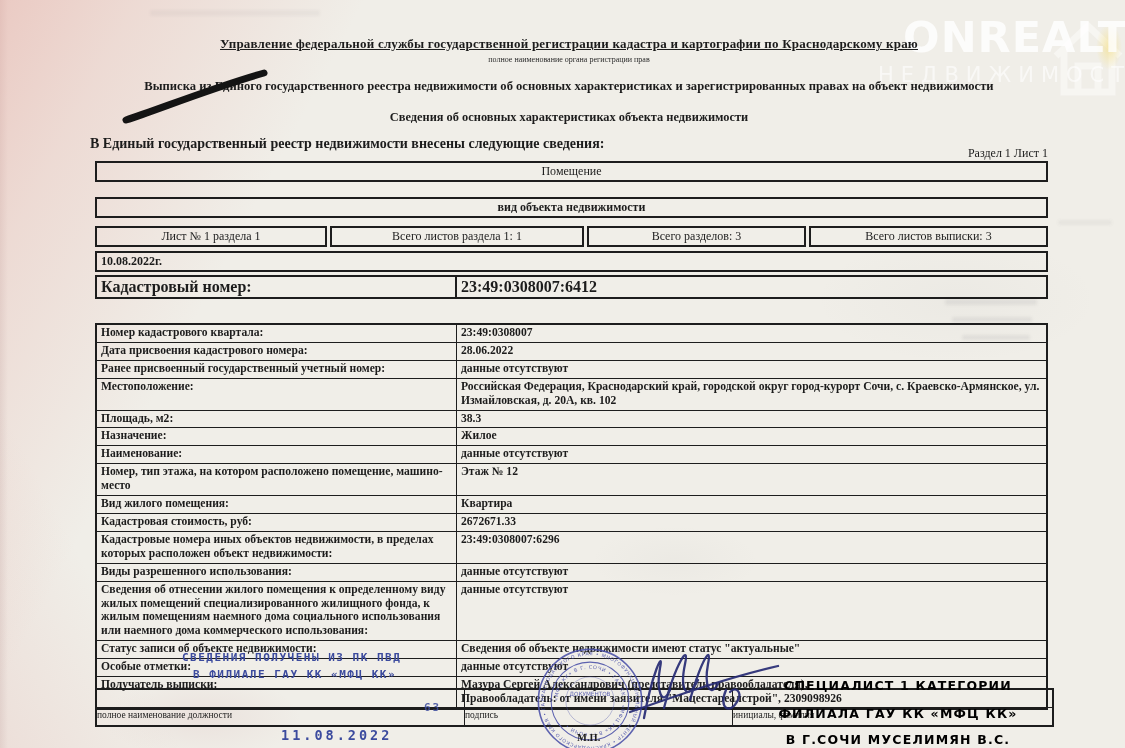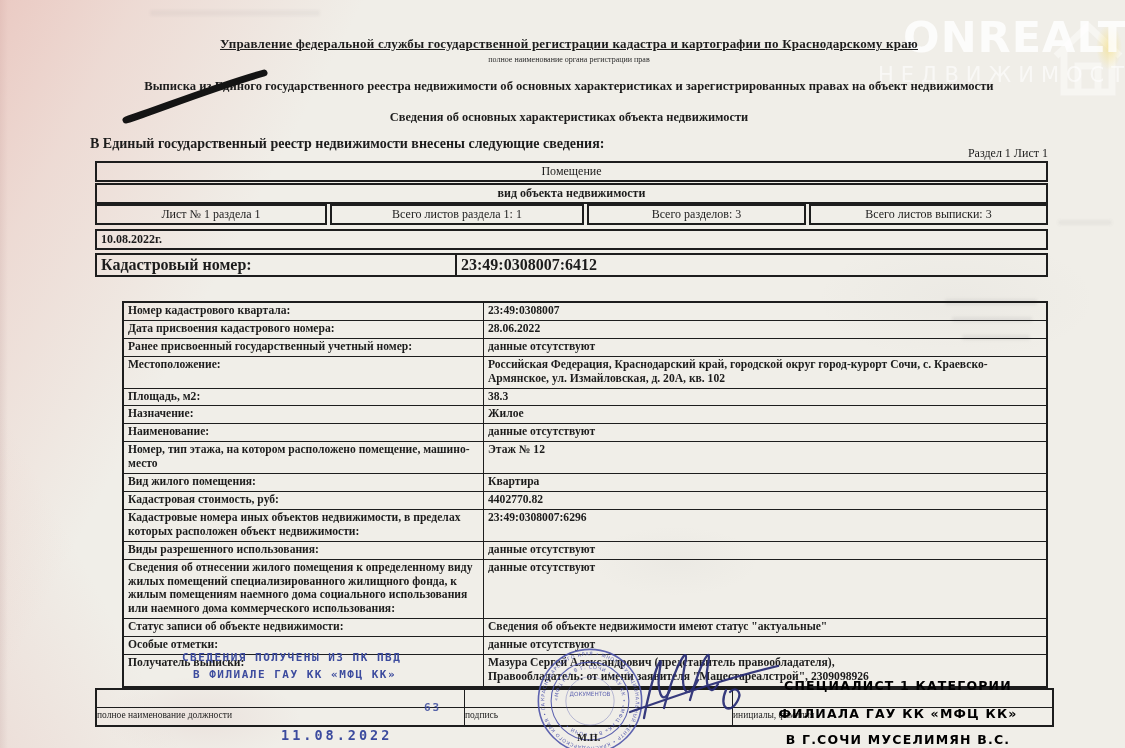--- a/index.html
+++ b/index.html
@@ -29,28 +29,28 @@
   .authority{font-size:13px; font-weight:bold; text-decoration:underline; letter-spacing:.2px;}
   .authority-cap{font-size:8px; margin-top:3px; color:#2a2a2a;}
   .doc-title{font-size:12.6px; font-weight:bold; margin-top:15px;}
   .doc-subtitle{font-size:12.4px; font-weight:bold; margin-top:16px;}
   .intro{font-size:14px; font-weight:bold; text-align:left; margin-top:11px;}
   .section-label{right:77px; top:146px; font-size:12px; z-index:2;}
   
   .tbl-stack{left:95px; top:161px; width:953px; z-index:2;}
   .box{border:2px solid #1d1d1d; text-align:center; font-size:12px; padding:1px 2px;}
   .box.b1{font-weight:normal;}
-  .box.b2{font-weight:bold; margin-top:1px;}
-  .row4{display:grid; grid-template-columns:232px 254px 219px 1fr; gap:3px; margin-top:0;}
+  .box.b2{font-weight:bold; margin-top:15px;}
+  .row4{display:grid; grid-template-columns:232px 254px 219px 1fr; gap:3px; margin-top:8px;}
   .row4 .box{font-weight:normal;}
   .band{border:2px solid #1d1d1d; font-size:12px; font-weight:bold; padding:1px 4px; margin-top:4px;}
   .kadrow{display:grid; grid-template-columns:360px 1fr; border:2px solid #1d1d1d; margin-top:3px;}
   .kadrow .c{font-size:16px; font-weight:bold; padding:1px 4px;}
   .kadrow .c.l{border-right:2px solid #1d1d1d;}
-  .main-tbl{margin-top:24px; border:2px solid #1d1d1d;margin-left:27px;}
+  .main-tbl{margin-top:24px; border:2px solid #1d1d1d;}
   .trow{display:grid; grid-template-columns:360px 1fr; border-top:1.8px solid #1d1d1d;}
   .trow:first-child{border-top:none;}
   .tcell{font-size:11.6px; font-weight:bold; line-height:1.2; padding:1px 4px 2px 4px;}
   .tcell.lbl{border-right:1.8px solid #1d1d1d;}
   .tcell.pre{white-space:pre-line;}
   
   .stampblue{color:#3c4b9e; font-family:"DejaVu Sans Mono", monospace; font-weight:bold; z-index:4;}
   .sl1{left:182px; top:651px; font-size:11px; letter-spacing:1.5px;}
   .sl2{left:193px; top:668px; font-size:11px; letter-spacing:1.5px;}
   .sl3{left:424px; top:701px; font-size:11px; letter-spacing:2px; opacity:.85;}
@@ -162,21 +162,21 @@
       <div class="trow">
         <div class="tcell lbl">Номер, тип этажа, на котором расположено помещение, машино-место</div>
         <div class="tcell">Этаж № 12</div>
       </div>
       <div class="trow">
         <div class="tcell lbl">Вид жилого помещения:</div>
         <div class="tcell">Квартира</div>
       </div>
       <div class="trow">
         <div class="tcell lbl">Кадастровая стоимость, руб:</div>
-        <div class="tcell">4402770.82</div>
+        <div class="tcell">2672671.33</div>
       </div>
       <div class="trow">
         <div class="tcell lbl">Кадастровые номера иных объектов недвижимости, в пределах которых расположен объект недвижимости:</div>
         <div class="tcell">23:49:0308007:6296</div>
       </div>
       <div class="trow">
         <div class="tcell lbl">Виды разрешенного использования:</div>
         <div class="tcell">данные отсутствуют</div>
       </div>
       <div class="trow">

